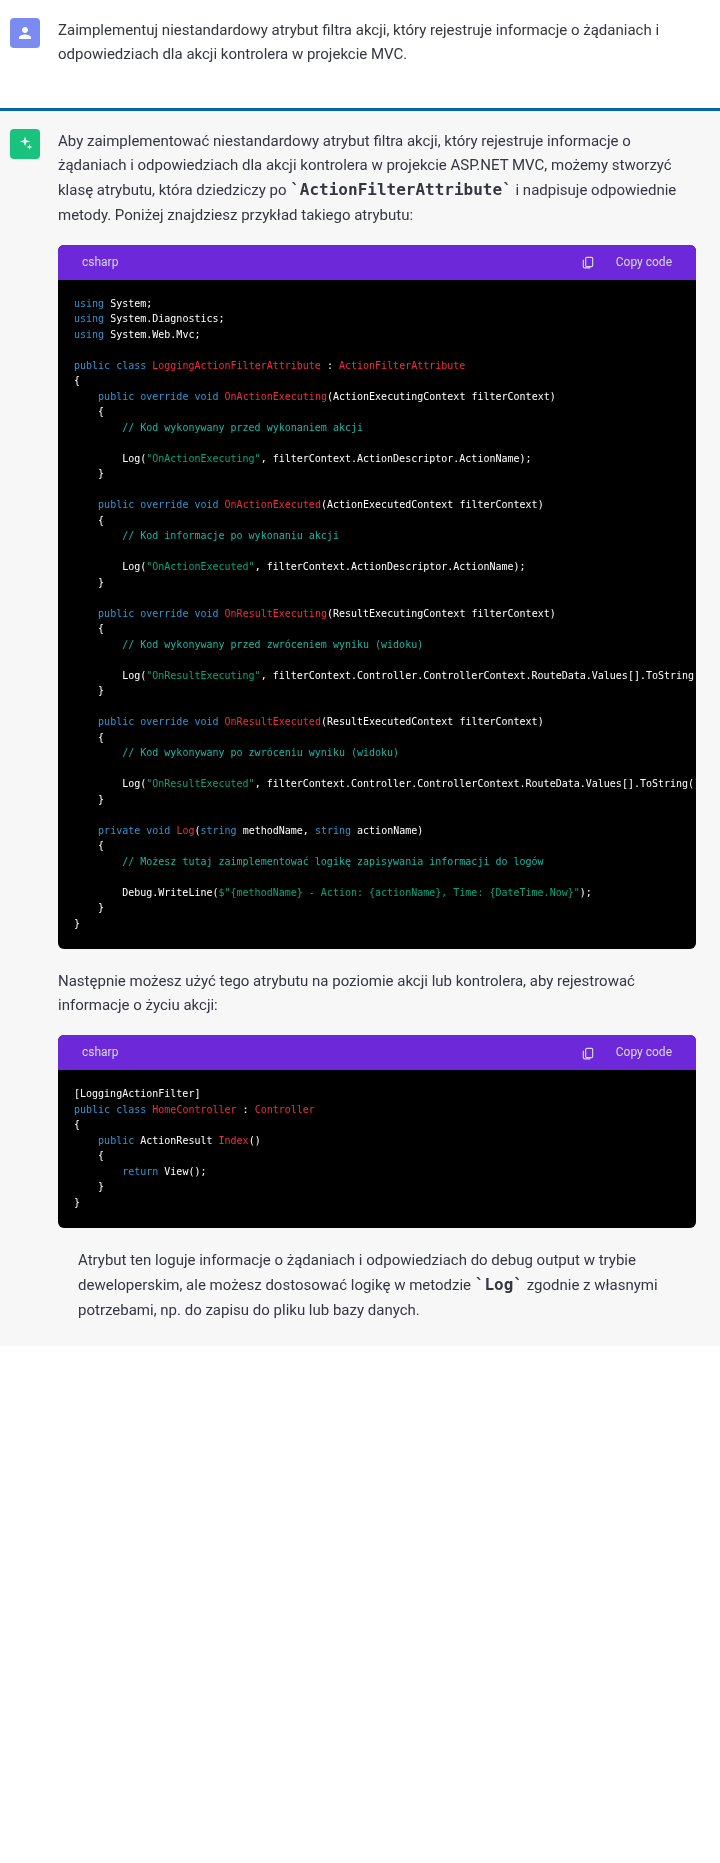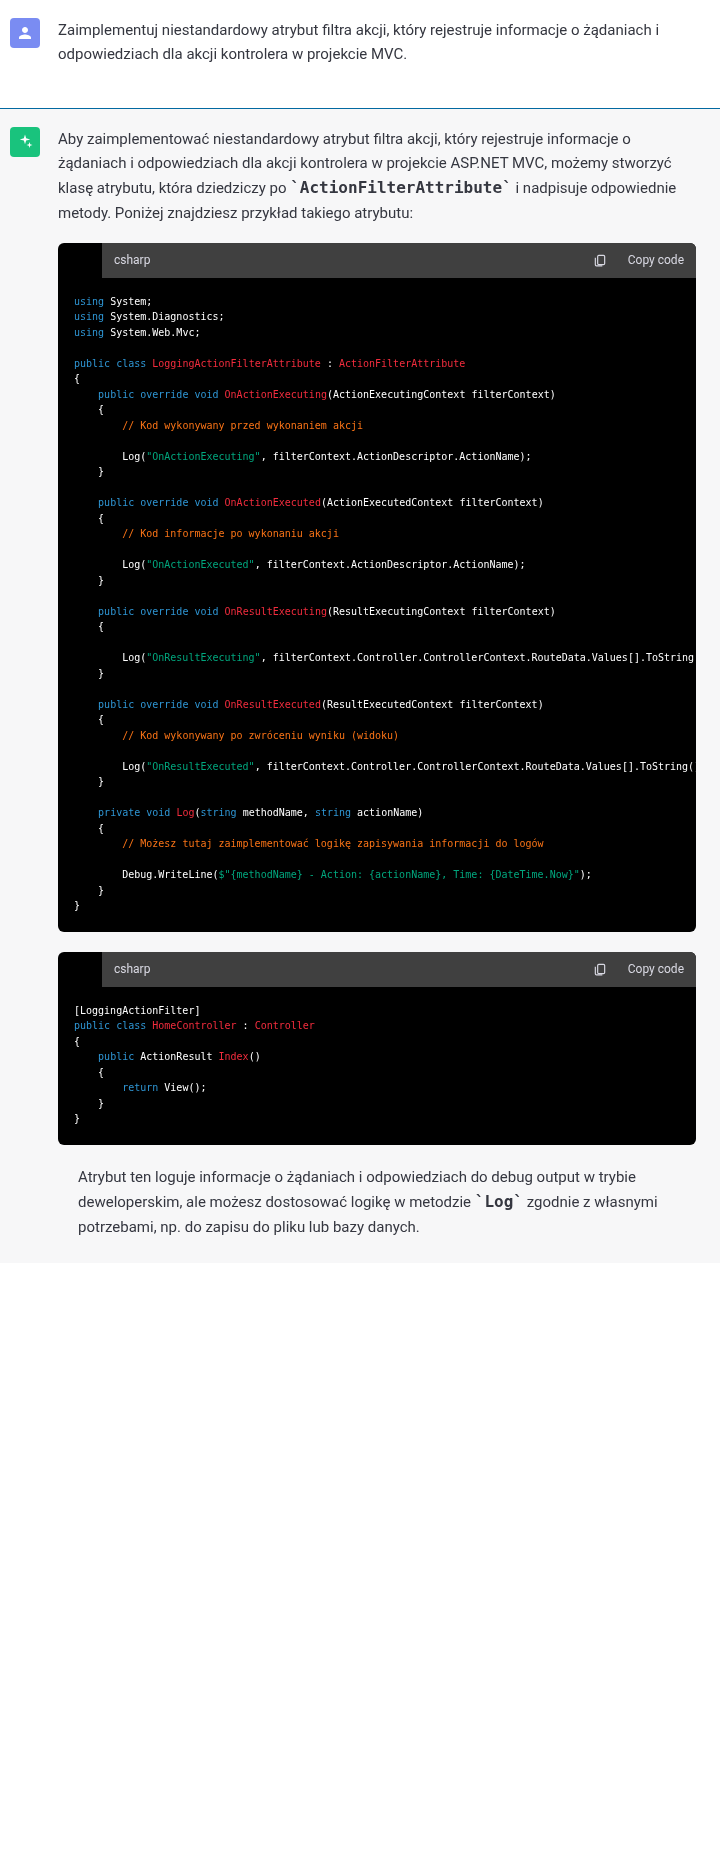--- a/index.html
+++ b/index.html
@@ -7,21 +7,21 @@
     font-family: -apple-system, BlinkMacSystemFont, "Segoe UI", Roboto, sans-serif;
     background: #ffffff;
     color: #353740;
     width: 720px;
   }
   .message-row {
     display: flex;
     gap: 18px;
     padding: 18px 24px 24px 10px;
   }
-  .user-row { background: #ffffff; border-bottom: 1px solid #0369a1; }
+  .user-row { background: #ffffff; border-bottom: 3px solid #0369a1; }
   .assistant-row { background: #f7f7f8; }
   .avatar {
     width: 30px; height: 30px;
     border-radius: 4px;
     display: flex; align-items: center; justify-content: center;
     flex-shrink: 0;
     color: #fff;
   }
   .avatar.user { background: #7a8cf2; }
   .avatar.assistant { background: #19c37d; }
@@ -33,28 +33,27 @@
     font-weight: 600;
     font-size: 16px;
   }
   .code-block {
     background: #000000;
     border-radius: 6px;
     margin-bottom: 20px;
     overflow: hidden;
   }
   .code-header {
-    background: #404040;
+    background: #6d28d9;
     color: #d9d9e3;
     font-size: 12px;
-    padding: 8px 12px;
+    padding: 8px 24px;
     display: flex;
     justify-content: space-between;
     align-items: center;
-    margin-left: 44px;
   }
   .copy-btn {
     display: flex; align-items: center; gap: 21px;
     color: #d9d9e3; font-size: 12px;
     cursor: pointer;
   }
   .copy-btn svg { width: 14px; height: 14px; stroke: #d9d9e3; fill: none; stroke-width: 2; }
   .code-scroll {
     overflow-x: auto;
   }
@@ -65,21 +64,21 @@
     padding: 16px 16px 18px 16px;
     font-family: ui-monospace, SFMono-Regular, Menlo, Consolas, monospace;
     font-size: 10px;
     line-height: 1.55;
     color: #ffffff;
     white-space: pre;
   }
   .tok-kw   { color: #2e95d3; }
   .tok-name { color: #f22c3d; }
   .tok-str  { color: #00a67d; }
-  .tok-com  { color: #f97316; }
+  .tok-com  { color: #14b8a6; }
 </style>
 </head>
 <body>
 
 <div class="message-row user-row">
   <div class="avatar user">
     <svg viewBox="0 0 24 24">
         <path d="M12 12c2.21 0 4-1.79 4-4s-1.79-4-4-4-4 1.79-4 4 1.79 4 4 4zm0 2c-2.67 0-8 1.34-8 4v2h16v-2c0-2.66-5.33-4-8-4z"></path>
       </svg>
   </div>
@@ -127,20 +126,21 @@
 
     <span class="tok-kw">public</span> <span class="tok-kw">override</span> <span class="tok-kw">void</span> <span class="tok-name">OnActionExecuted</span>(ActionExecutedContext filterContext)
     {
         <span class="tok-com">// Kod informacje po wykonaniu akcji</span>
 
         Log(<span class="tok-str">"OnActionExecuted"</span>, filterContext.ActionDescriptor.ActionName);
     }
 
     <span class="tok-kw">public</span> <span class="tok-kw">override</span> <span class="tok-kw">void</span> <span class="tok-name">OnResultExecuting</span>(ResultExecutingContext filterContext)
     {
+        <span class="tok-com">// Kod wykonywany przed zwróceniem wyniku (widoku)</span>
 
         Log(<span class="tok-str">"OnResultExecuting"</span>, filterContext.Controller.ControllerContext.RouteData.Values[].ToString());
     }
 
     <span class="tok-kw">public</span> <span class="tok-kw">override</span> <span class="tok-kw">void</span> <span class="tok-name">OnResultExecuted</span>(ResultExecutedContext filterContext)
     {
         <span class="tok-com">// Kod wykonywany po zwróceniu wyniku (widoku)</span>
 
         Log(<span class="tok-str">"OnResultExecuted"</span>, filterContext.Controller.ControllerContext.RouteData.Values[].ToString());
     }
@@ -148,20 +148,21 @@
     <span class="tok-kw">private</span> <span class="tok-kw">void</span> <span class="tok-name">Log</span>(<span class="tok-kw">string</span> methodName, <span class="tok-kw">string</span> actionName)
     {
         <span class="tok-com">// Możesz tutaj zaimplementować logikę zapisywania informacji do logów</span>
 
         Debug.WriteLine(<span class="tok-str">$"{methodName} - Action: {actionName}, Time: {DateTime.Now}"</span>);
     }
 }</pre>
       </div>
     </div>
 
+    <p>Następnie możesz użyć tego atrybutu na poziomie akcji lub kontrolera, aby rejestrować informacje o życiu akcji:</p>
 
     <div class="code-block">
       <div class="code-header">
         <span>csharp</span>
         <span class="copy-btn">
           <svg viewBox="0 0 24 24">
               <rect x="8" y="4" width="12" height="16" rx="2"></rect>
               <path d="M4 8v12a2 2 0 0 0 2 2h10"></path>
             </svg>
           <span>Copy code</span>

